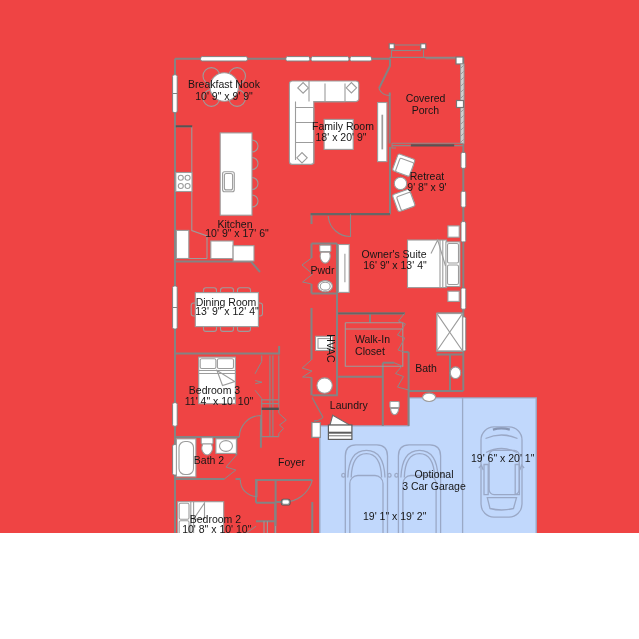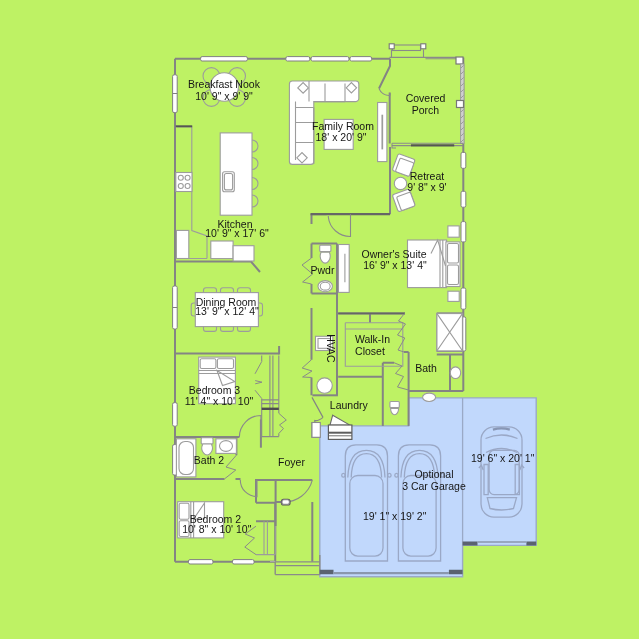--- a/index.html
+++ b/index.html
@@ -1,16 +1,16 @@
 <!DOCTYPE html>
 <html><head>
 <meta charset="utf-8">
 <style>
   html,body{margin:0;padding:0;background:#fff;}
-  .wrap{width:639px;height:639px;position:relative;overflow:hidden;background:#bef264;filter:blur(0.4px);}
+  .wrap{width:639px;height:533px;position:relative;overflow:hidden;background:#ef4444;filter:blur(0.4px);}
   svg{position:absolute;top:0;left:0;}
   text{font-family:"Liberation Sans", sans-serif;fill:#161616;-webkit-font-smoothing:antialiased;}
 </style>
 </head>
 <body>
 <div class="wrap">
 <svg width="639" height="639" viewBox="0 0 639 639" fill="none" stroke-linecap="butt">
 
 <path d="M319.8,425.9 L382.8,425.9 L382.8,425.9 L408.6,425.9 L408.6,397.9 L536.2,397.9 L536.2,545.4 L462.6,545.4 L462.6,576.7 L319.8,576.7 Z" fill="#c1d8fc" stroke="#9aa9c6" stroke-width="1.4"></path>
 

